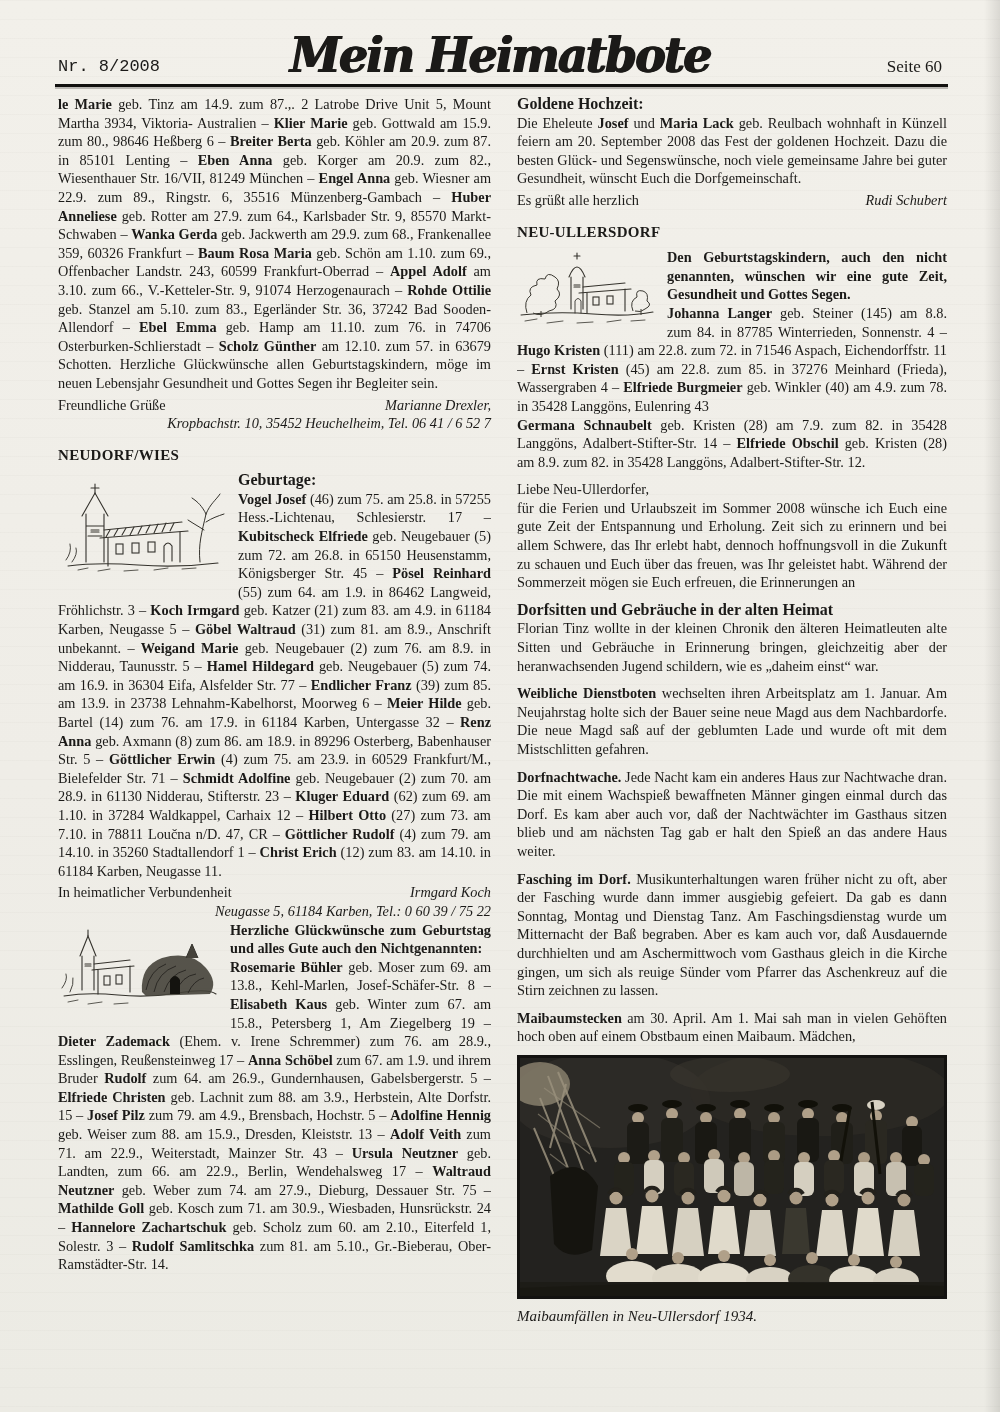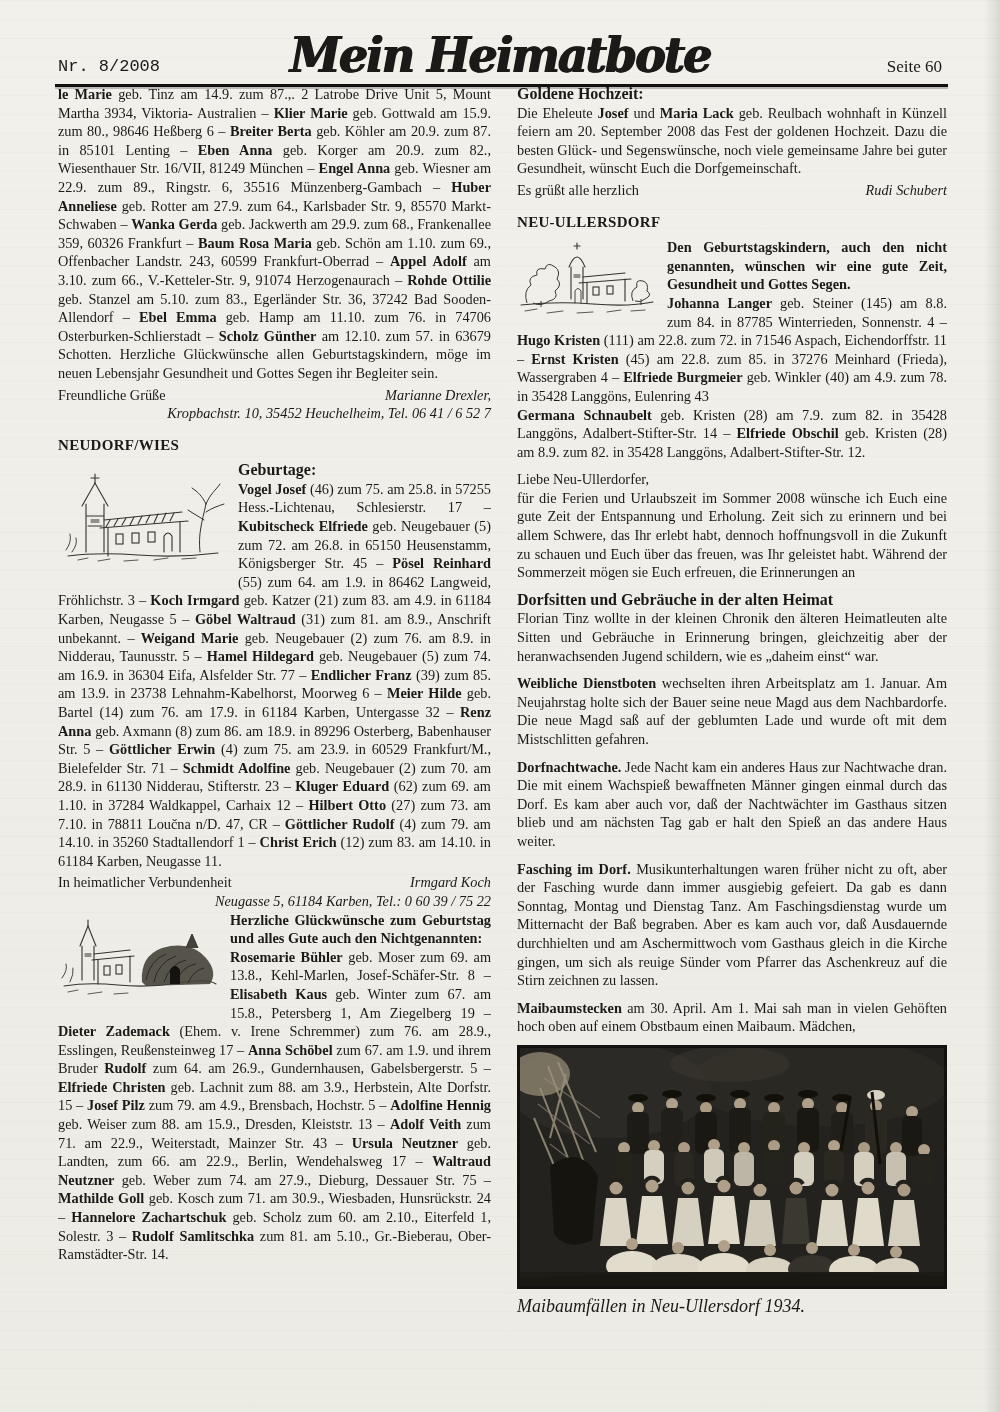--- a/index.html
+++ b/index.html
@@ -14,38 +14,38 @@
   
   .hdr-issue{position:absolute;left:58px;top:57px;font-size:17px;font-family:Liberation Mono, monospace;}
   .hdr-page{position:absolute;right:58px;top:57px;font-size:17px;}
   .masthead{position:absolute;left:0;top:28px;width:100%;text-align:center;
         font-family:"DejaVu Serif",serif;font-weight:700;font-style:italic;
         font-size:46px;letter-spacing:-2px;transform:scaleY(1.04);
         text-shadow:1px 0 0 #1b1a18, -0.5px 0 0 #1b1a18;}
   .rule{position:absolute;left:55px;right:52px;top:84px;border-top:3px solid #12110f;
         box-shadow:0 2px 0 rgba(45,42,38,.28);}
   
-  .col{position:absolute;top:85px;font-size:14.3px;line-height:18.6px;text-align:justify;}
+  .col{position:absolute;top:95px;font-size:14.3px;line-height:18.6px;text-align:justify;}
   .col-left{left:58px;width:433px;}
   .col-right{left:517px;width:430px;}
   p{margin:0;}
   .b{font-weight:bold;}
   .gap{margin-top:9px;}
   h2.section{font-size:15px;font-weight:bold;text-align:left;margin:13px 0 7px;letter-spacing:.3px;}
   h3.sub{font-size:16px;font-weight:bold;margin:9px 0 0;text-align:left;}
   .sig{display:flex;justify-content:space-between;margin-top:3px;text-align:left;}
   .sig .nm{font-style:italic;}
   .sig-addr{text-align:right;font-style:italic;margin-top:0;}
   .flow{overflow:hidden;}
   .flow::after{content:'';display:block;clear:both;}
   .sketch{float:left;margin:3px 10px 2px 0;}
   .mbox{border:1.6px solid #3c3a36;background:#e9e6df;box-shadow:inset 0 0 0 1px rgba(0,0,0,.05);
         padding:4px 9px 5px;margin:9px 0 9px;}
   figure.photo{margin:9px 0 0;padding:0;border:3px solid #131210;line-height:0;background:#23221f;}
-  .caption{font-style:italic;font-size:18px;margin-top:8px;text-align:left;}
+  .caption{font-style:italic;font-size:15px;margin-top:8px;text-align:left;}
 </style>
 </head>
 <body>
 
 <div class="page">
 
   <div class="hdr-issue">Nr. 8/2008</div>
   <div class="masthead">Mein Heimatbote</div>
   <div class="hdr-page">Seite 60</div>
   <div class="rule"></div>

